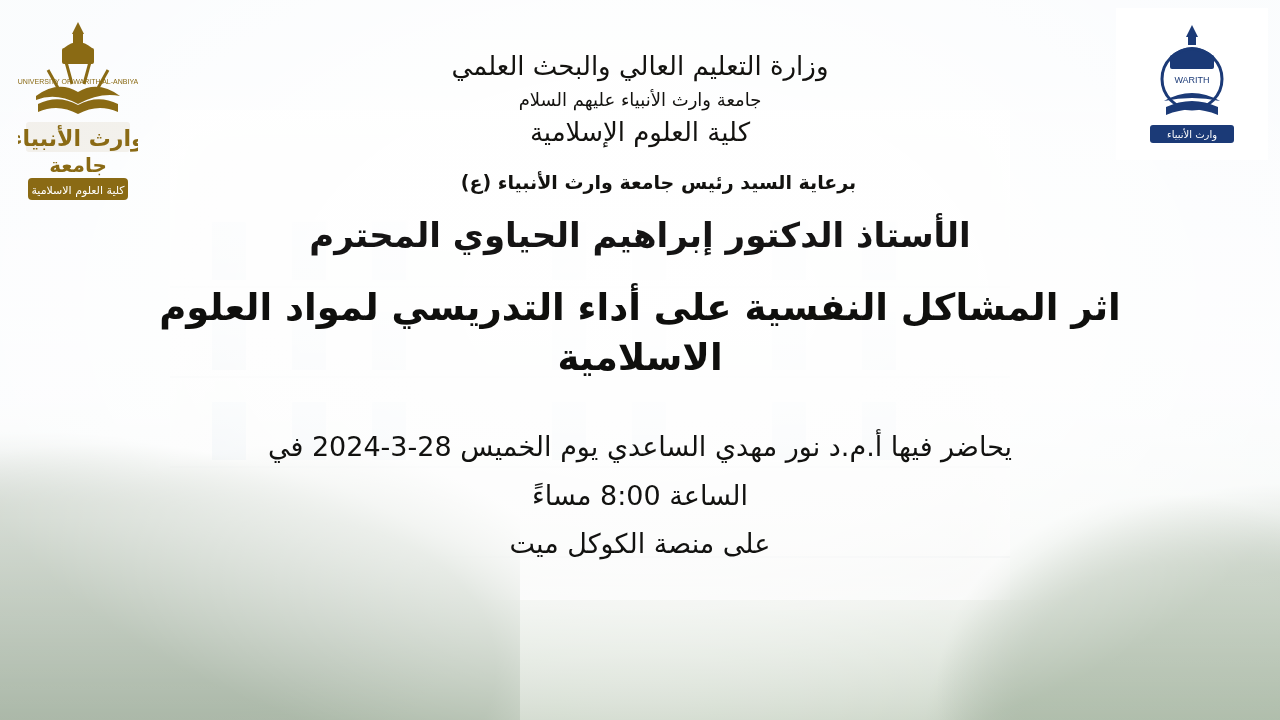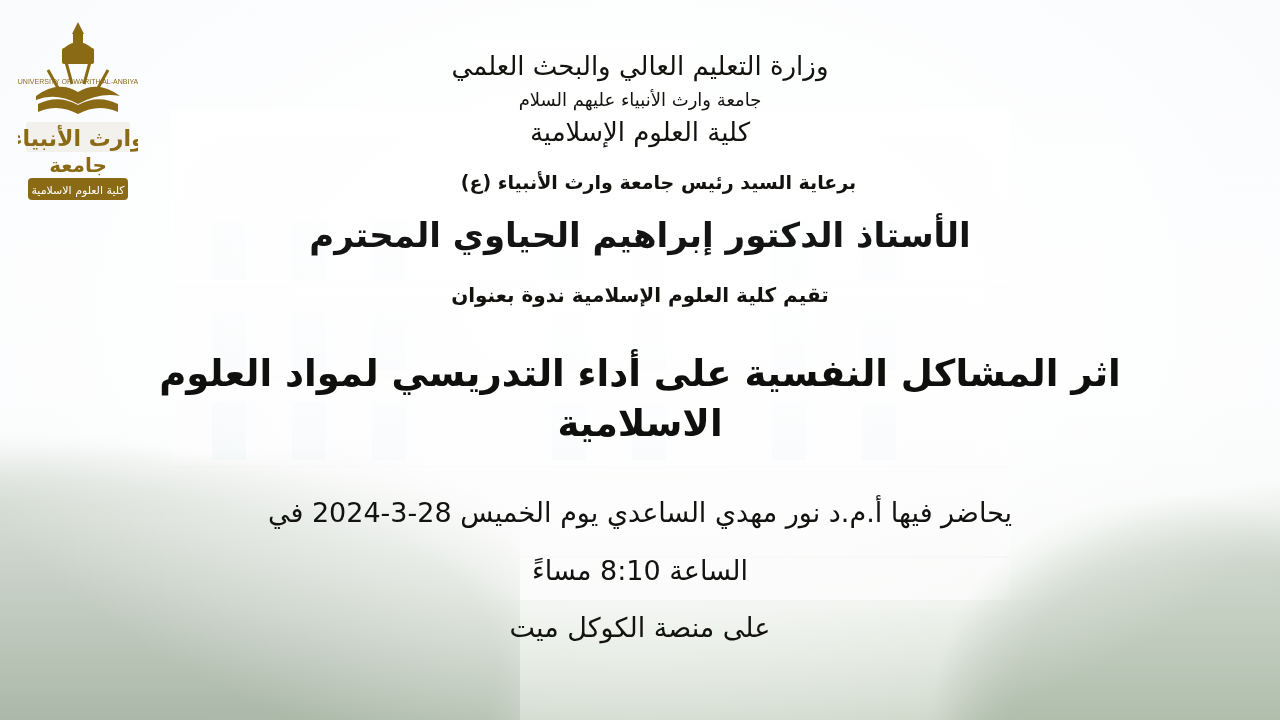--- a/index.html
+++ b/index.html
@@ -171,21 +171,21 @@
     margin: 0 0 44px 0;
     padding: 0 90px;
     color: #0f0f0d;
   }
   .details {
     font-size: 27px;
     font-weight: 400;
     line-height: 1.5;
     color: #121210;
   }
-  .details div { margin: 17px; }
+  .details div { margin: 8px; }
 </style>
 </head>
 <body>
 
 <div class="poster">
 
   <div class="bg">
     <div class="bg-sky"></div>
     <div class="bg-tower"></div>
     <div class="bg-building">
@@ -240,33 +240,48 @@
 
         <rect x="10" y="160" width="100" height="22" rx="4" fill="#8a6a14"></rect>
       </g>
       <text x="60" y="66" text-anchor="middle" font-size="7" fill="#8a6a14" font-family="'Liberation Sans', sans-serif">UNIVERSITY OF WARITH AL-ANBIYA</text>
       <text x="60" y="128" text-anchor="middle" font-size="22" fill="#8a6a14" font-weight="bold" font-family="'DejaVu Sans', sans-serif">وارث الأنبياء</text>
       <text x="60" y="154" text-anchor="middle" font-size="20" fill="#8a6a14" font-weight="bold" font-family="'DejaVu Sans', sans-serif">جامعة</text>
       <text x="60" y="176" text-anchor="middle" font-size="11" fill="#ffffff" font-family="'DejaVu Sans', sans-serif">كلية العلوم الاسلامية</text>
     </svg>
   </div>
 
+  <div class="logo-right">
+    <svg width="120" height="130" viewBox="0 0 120 130">
+      <g fill="#1b3a77">
+        <path d="M60 6 L66 18 L54 18 Z"></path>
+        <rect x="56" y="18" width="8" height="8"></rect>
+        <path d="M40 36 q20 -16 40 0 z"></path>
+        <rect x="38" y="36" width="44" height="14" rx="2"></rect>
+        <circle cx="60" cy="60" r="30" fill="none" stroke="#1b3a77" stroke-width="3"></circle>
+        <path d="M32 82 q28 -16 56 0 q-28 -6 -56 0 z"></path>
+        <path d="M34 88 q26 -12 52 0 l0 8 q-26 -11 -52 0 z"></path>
+        <rect x="18" y="106" width="84" height="18" rx="3" fill="#1b3a77"></rect>
+      </g>
+      <text x="60" y="64" text-anchor="middle" font-size="9" fill="#1b3a77" font-family="'Liberation Sans', sans-serif">WARITH</text>
+      <text x="60" y="119" text-anchor="middle" font-size="10" fill="#ffffff" font-family="'DejaVu Sans', sans-serif">وارث الأنبياء</text>
+    </svg>
+  </div>
 
   <div class="content">
     <div class="line-ministry">وزارة التعليم العالي والبحث العلمي</div>
     <div class="line-university">جامعة وارث الأنبياء عليهم السلام</div>
     <div class="line-college">كلية العلوم الإسلامية</div>
 
     <div class="line-patronage">برعاية السيد رئيس جامعة وارث الأنبياء (ع)</div>
     <div class="line-president">الأستاذ الدكتور إبراهيم الحياوي المحترم</div>
 
-    <div class="line-hosting">تقيم كلية العلوم الإسلامية ندوة بعنوان</div>
 
     <div class="seminar-title">اثر المشاكل النفسية على أداء التدريسي لمواد العلوم الاسلامية</div>
 
     <div class="details">
       <div>يحاضر فيها أ.م.د نور مهدي الساعدي يوم الخميس 28-3-2024 في</div>
-      <div>الساعة 8:10 مساءً</div>
+      <div>الساعة 8:00 مساءً</div>
       <div>على منصة الكوكل ميت</div>
     </div>
   </div>
 
 </div>
 
 </body></html>

